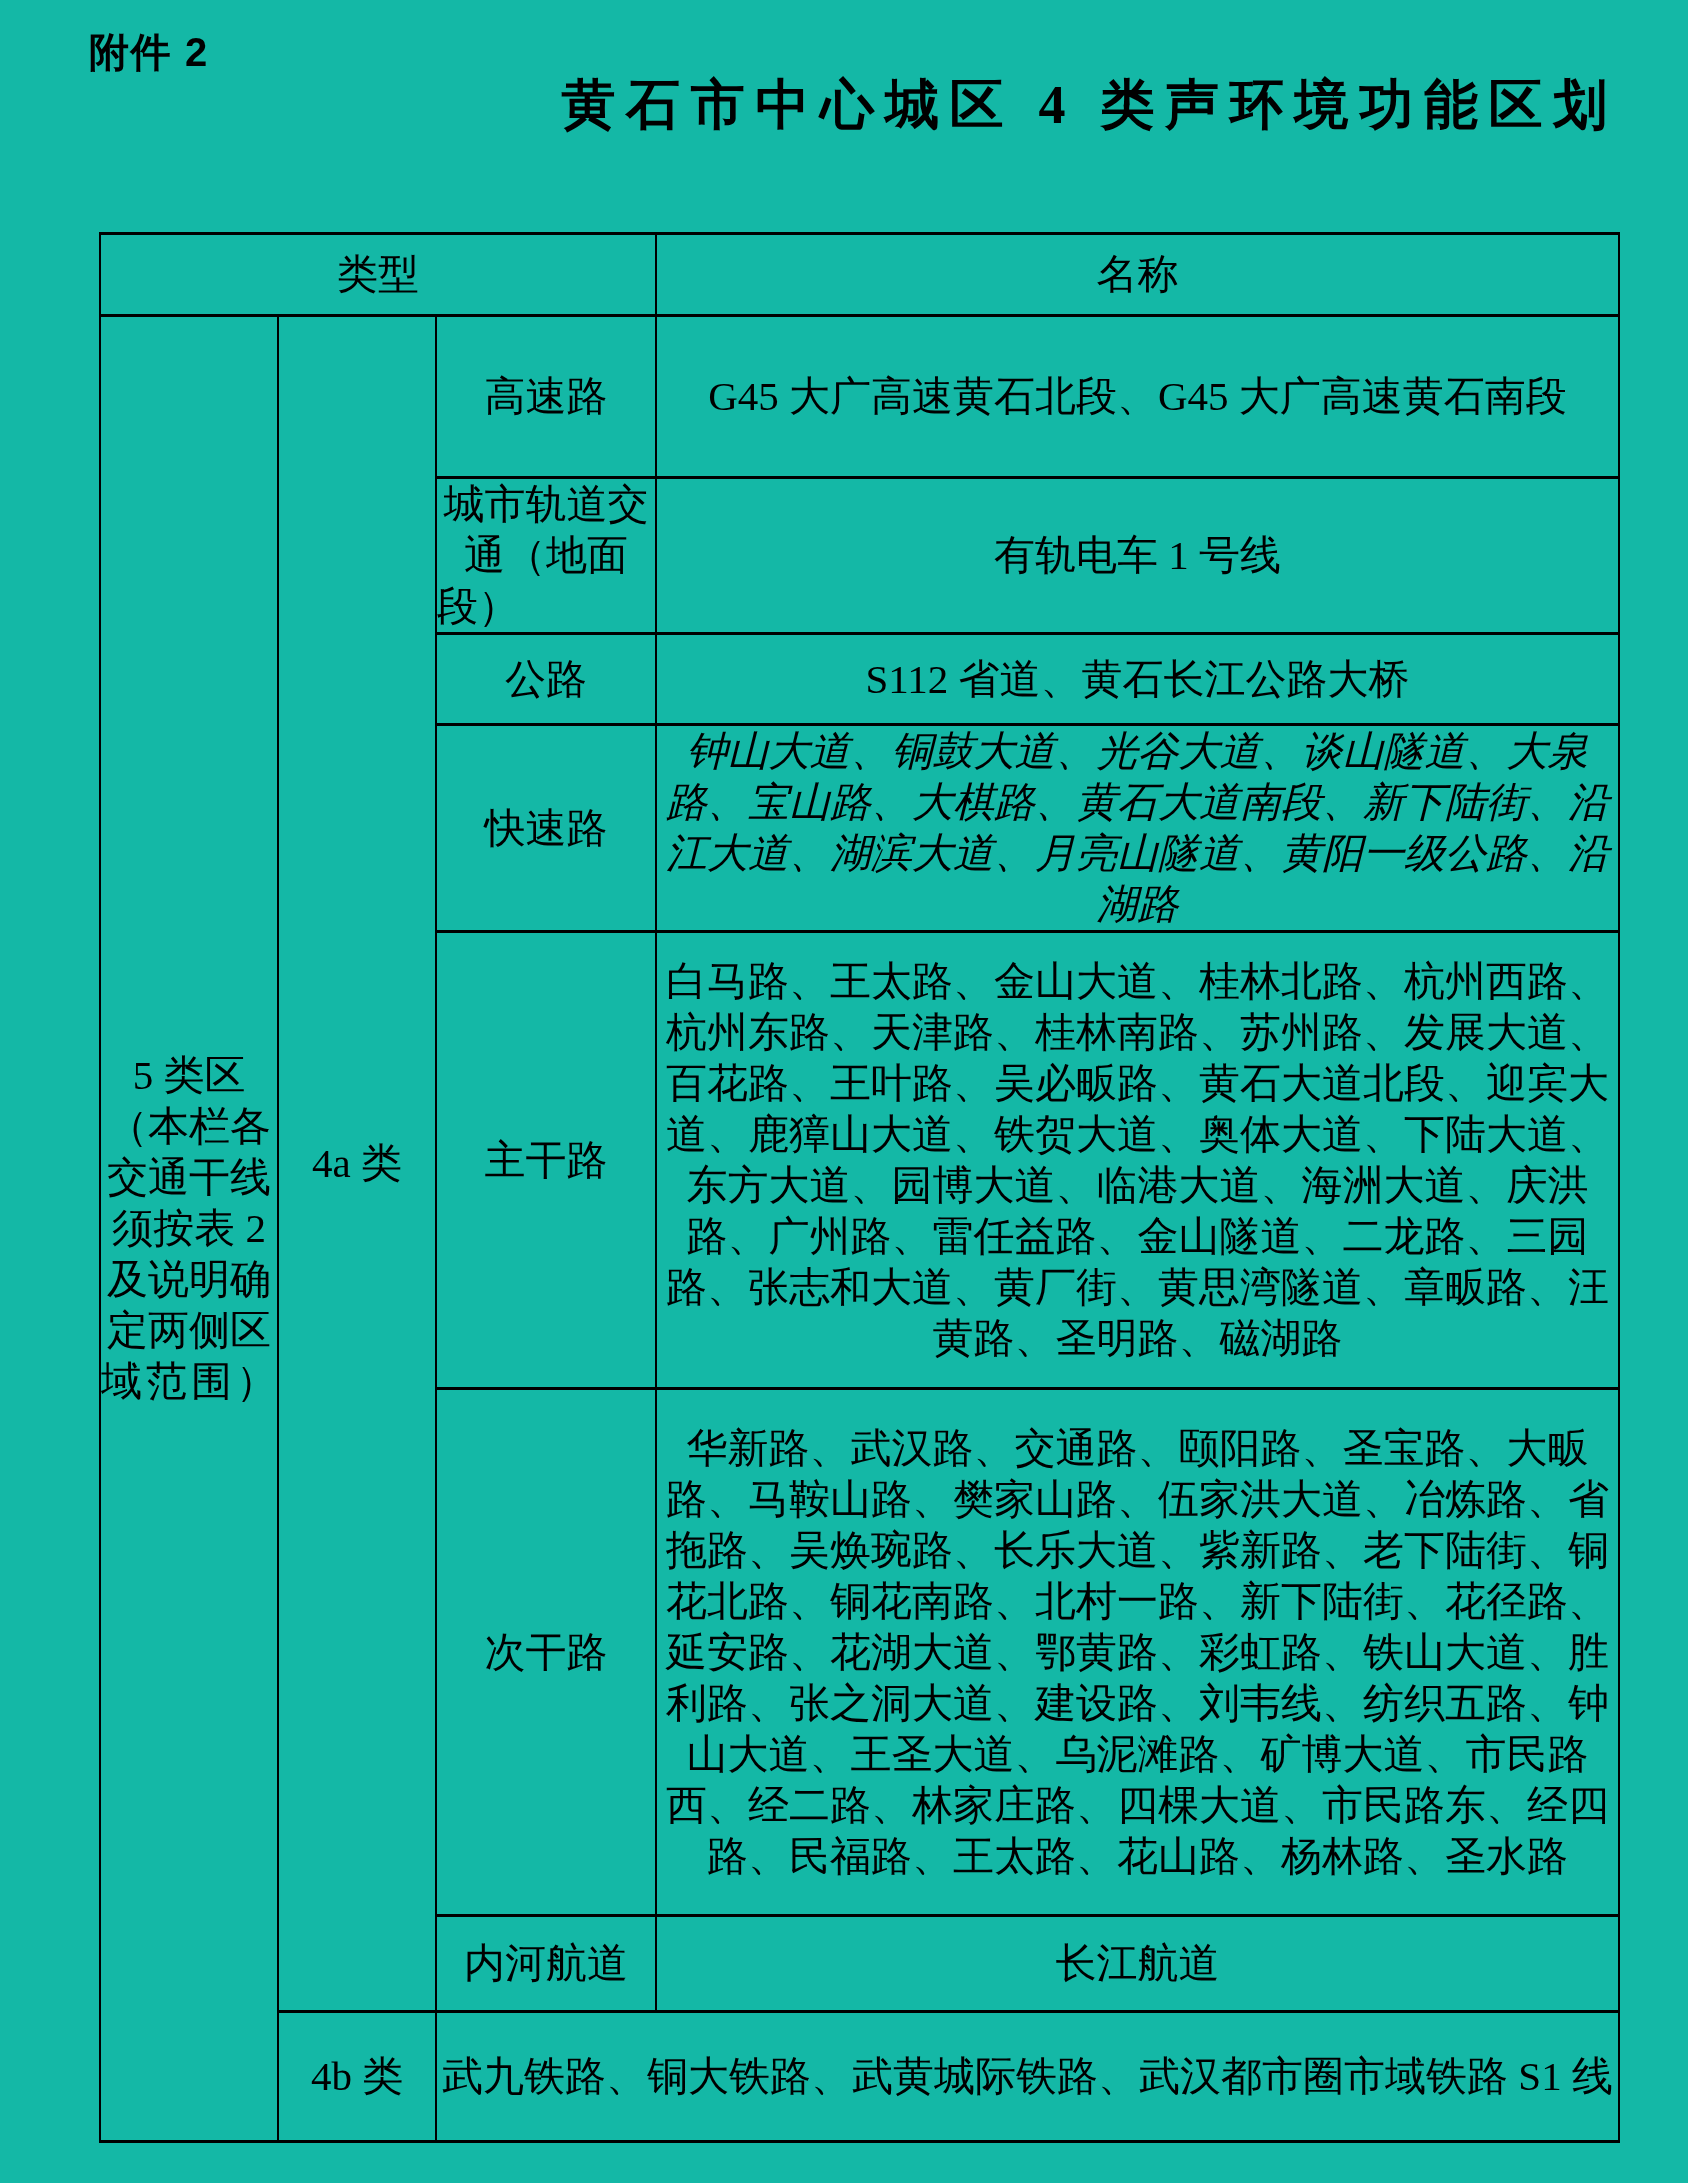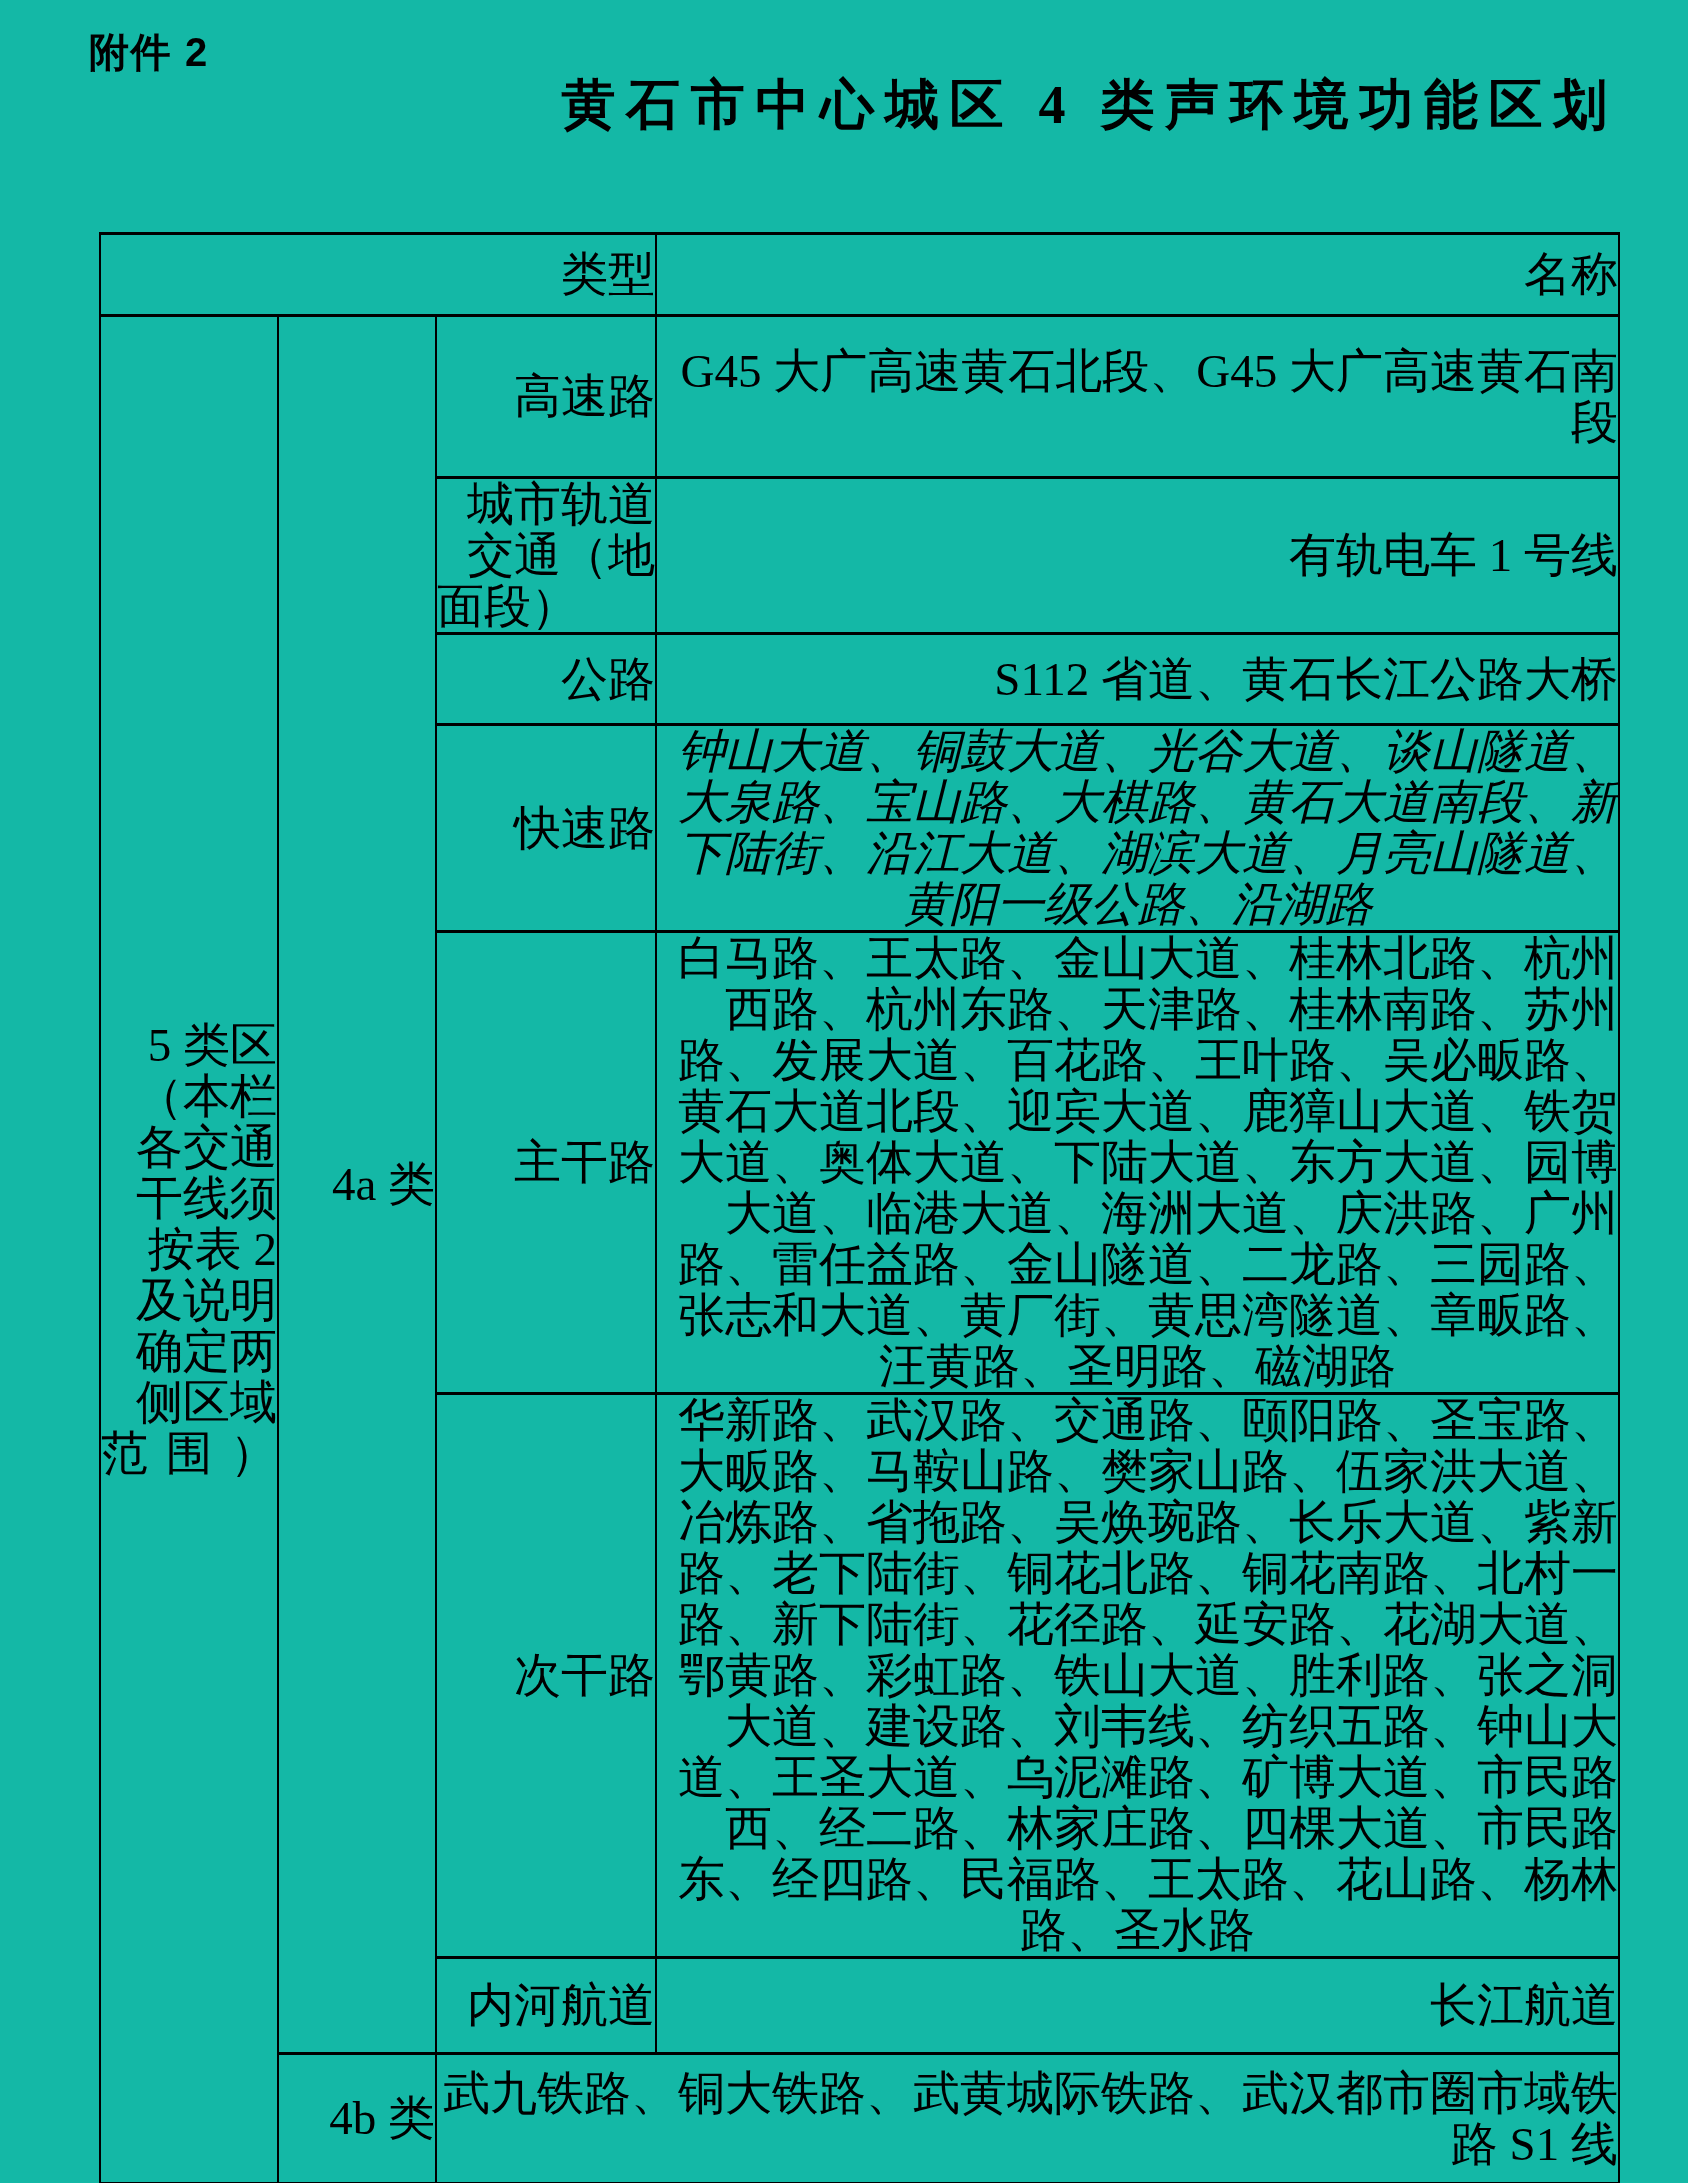--- a/index.html
+++ b/index.html
@@ -26,24 +26,24 @@
   }
   table.zoning{
     position:absolute;left:99px;top:232px;
     width:1519px;
     border-collapse:collapse;
     table-layout:fixed;
   }
   table.zoning td{
     border:2.5px solid #000;
     border-top-width:3.3px;border-bottom-width:3.3px;
-    font-size:47px;
+    font-size:41px;
     line-height:51px;
     vertical-align:middle;
-    text-align:right;
+    text-align:center;
     overflow:hidden;
     padding:0;
   }
   
   .r-header{height:82px}
   .r1{height:162px}
   .r2{height:155px}
   .r3{height:91px}
   .r4{height:206px}
   .r5{height:457px}

